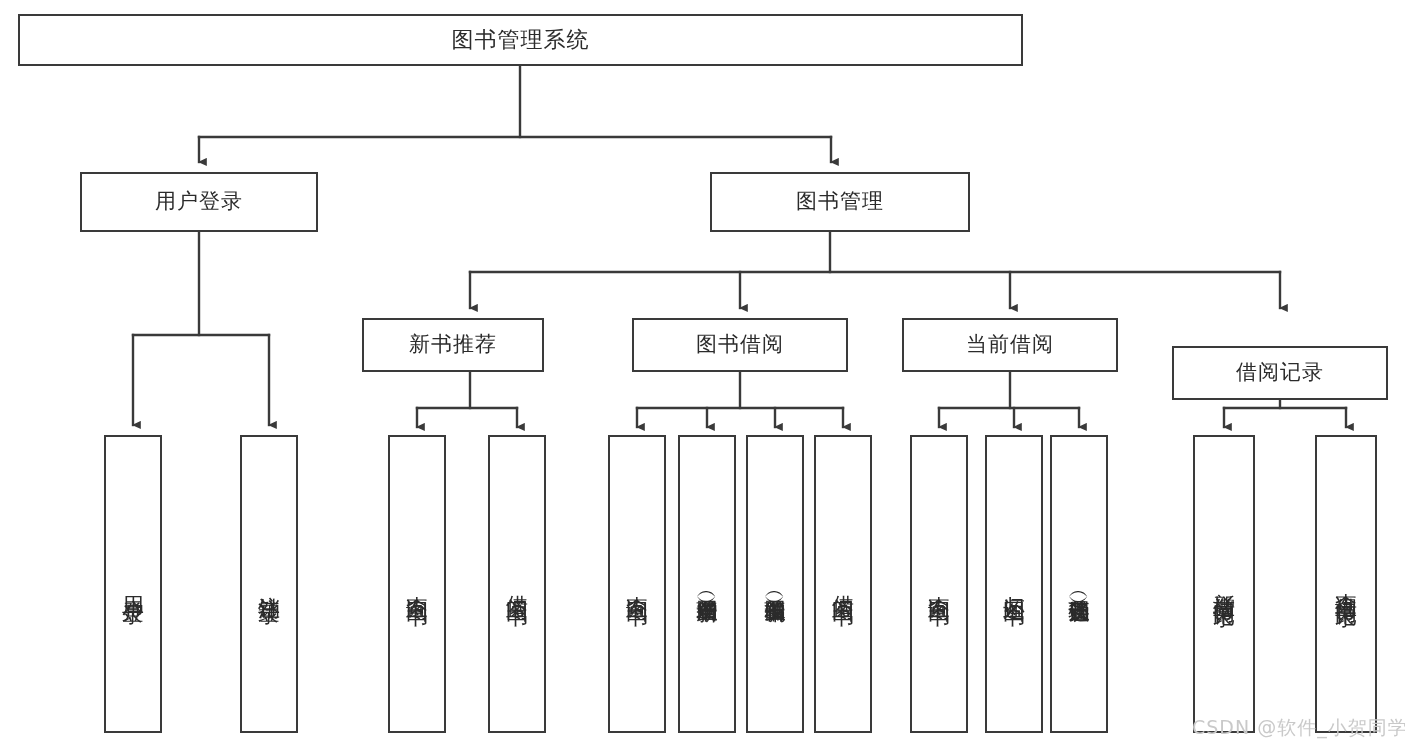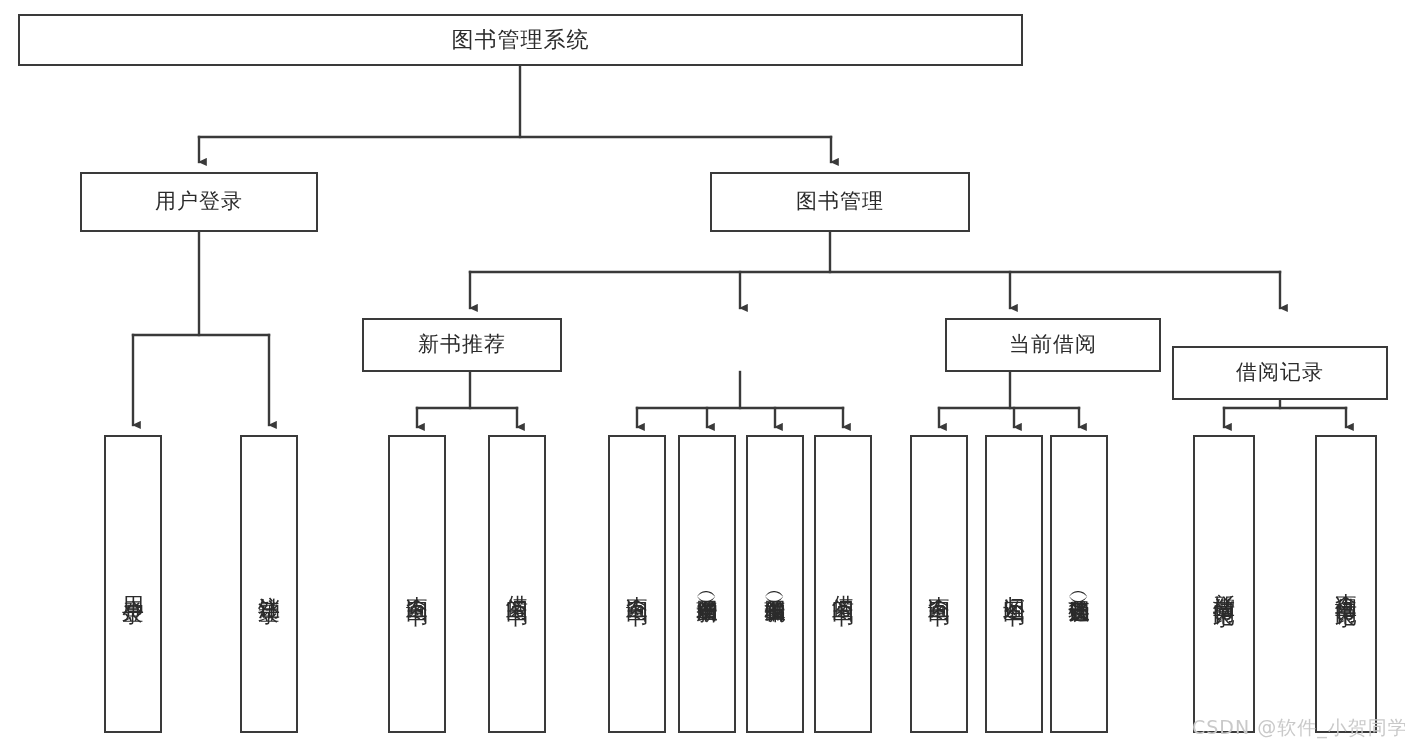--- a/index.html
+++ b/index.html
@@ -115,22 +115,23 @@
       <path d="M1224,408 L1224,427" marker-end="url(#arw)"></path>
       <path d="M1346,408 L1346,427" marker-end="url(#arw)"></path>
     </g>
   </svg>
 
   <div class="node h root" style="left:18px; top:14px; width:1005px; height:52px;">图书管理系统</div>
 
   <div class="node h" style="left:80px; top:172px; width:238px; height:60px;">用户登录</div>
   <div class="node h" style="left:710px; top:172px; width:260px; height:60px;">图书管理</div>
 
-  <div class="node h" style="left:362px; top:318px; width:200px; height:54px;">新书推荐</div>
-  <div class="node h" style="left:902px; top:318px; width:216px; height:54px;margin-left:43px;">当前借阅</div>
+  <div class="node h" style="left:362px; top:318px; width:182px; height:54px;">新书推荐</div>
+  <div class="node h" style="left:632px; top:318px; width:216px; height:54px;">图书借阅</div>
+  <div class="node h" style="left:902px; top:318px; width:216px; height:54px;">当前借阅</div>
   <div class="node h" style="left:1172px; top:318px; width:216px; height:54px;margin-top:28px;">借阅记录</div>
 
   <div class="node v" style="left:104px; top:435px; width:58px; height:298px;">用户登录</div>
   <div class="node v" style="left:240px; top:435px; width:58px; height:298px;">注销登录</div>
 
   <div class="node v" style="left:388px; top:435px; width:58px; height:298px;">查询图书</div>
   <div class="node v" style="left:488px; top:435px; width:58px; height:298px;">借阅图书</div>
 
   <div class="node v" style="left:608px; top:435px; width:58px; height:298px;">查询图书</div>
   <div class="node v" style="left:678px; top:435px; width:58px; height:298px; font-size:21px; letter-spacing:0px;">新增图书（管理员）</div>

